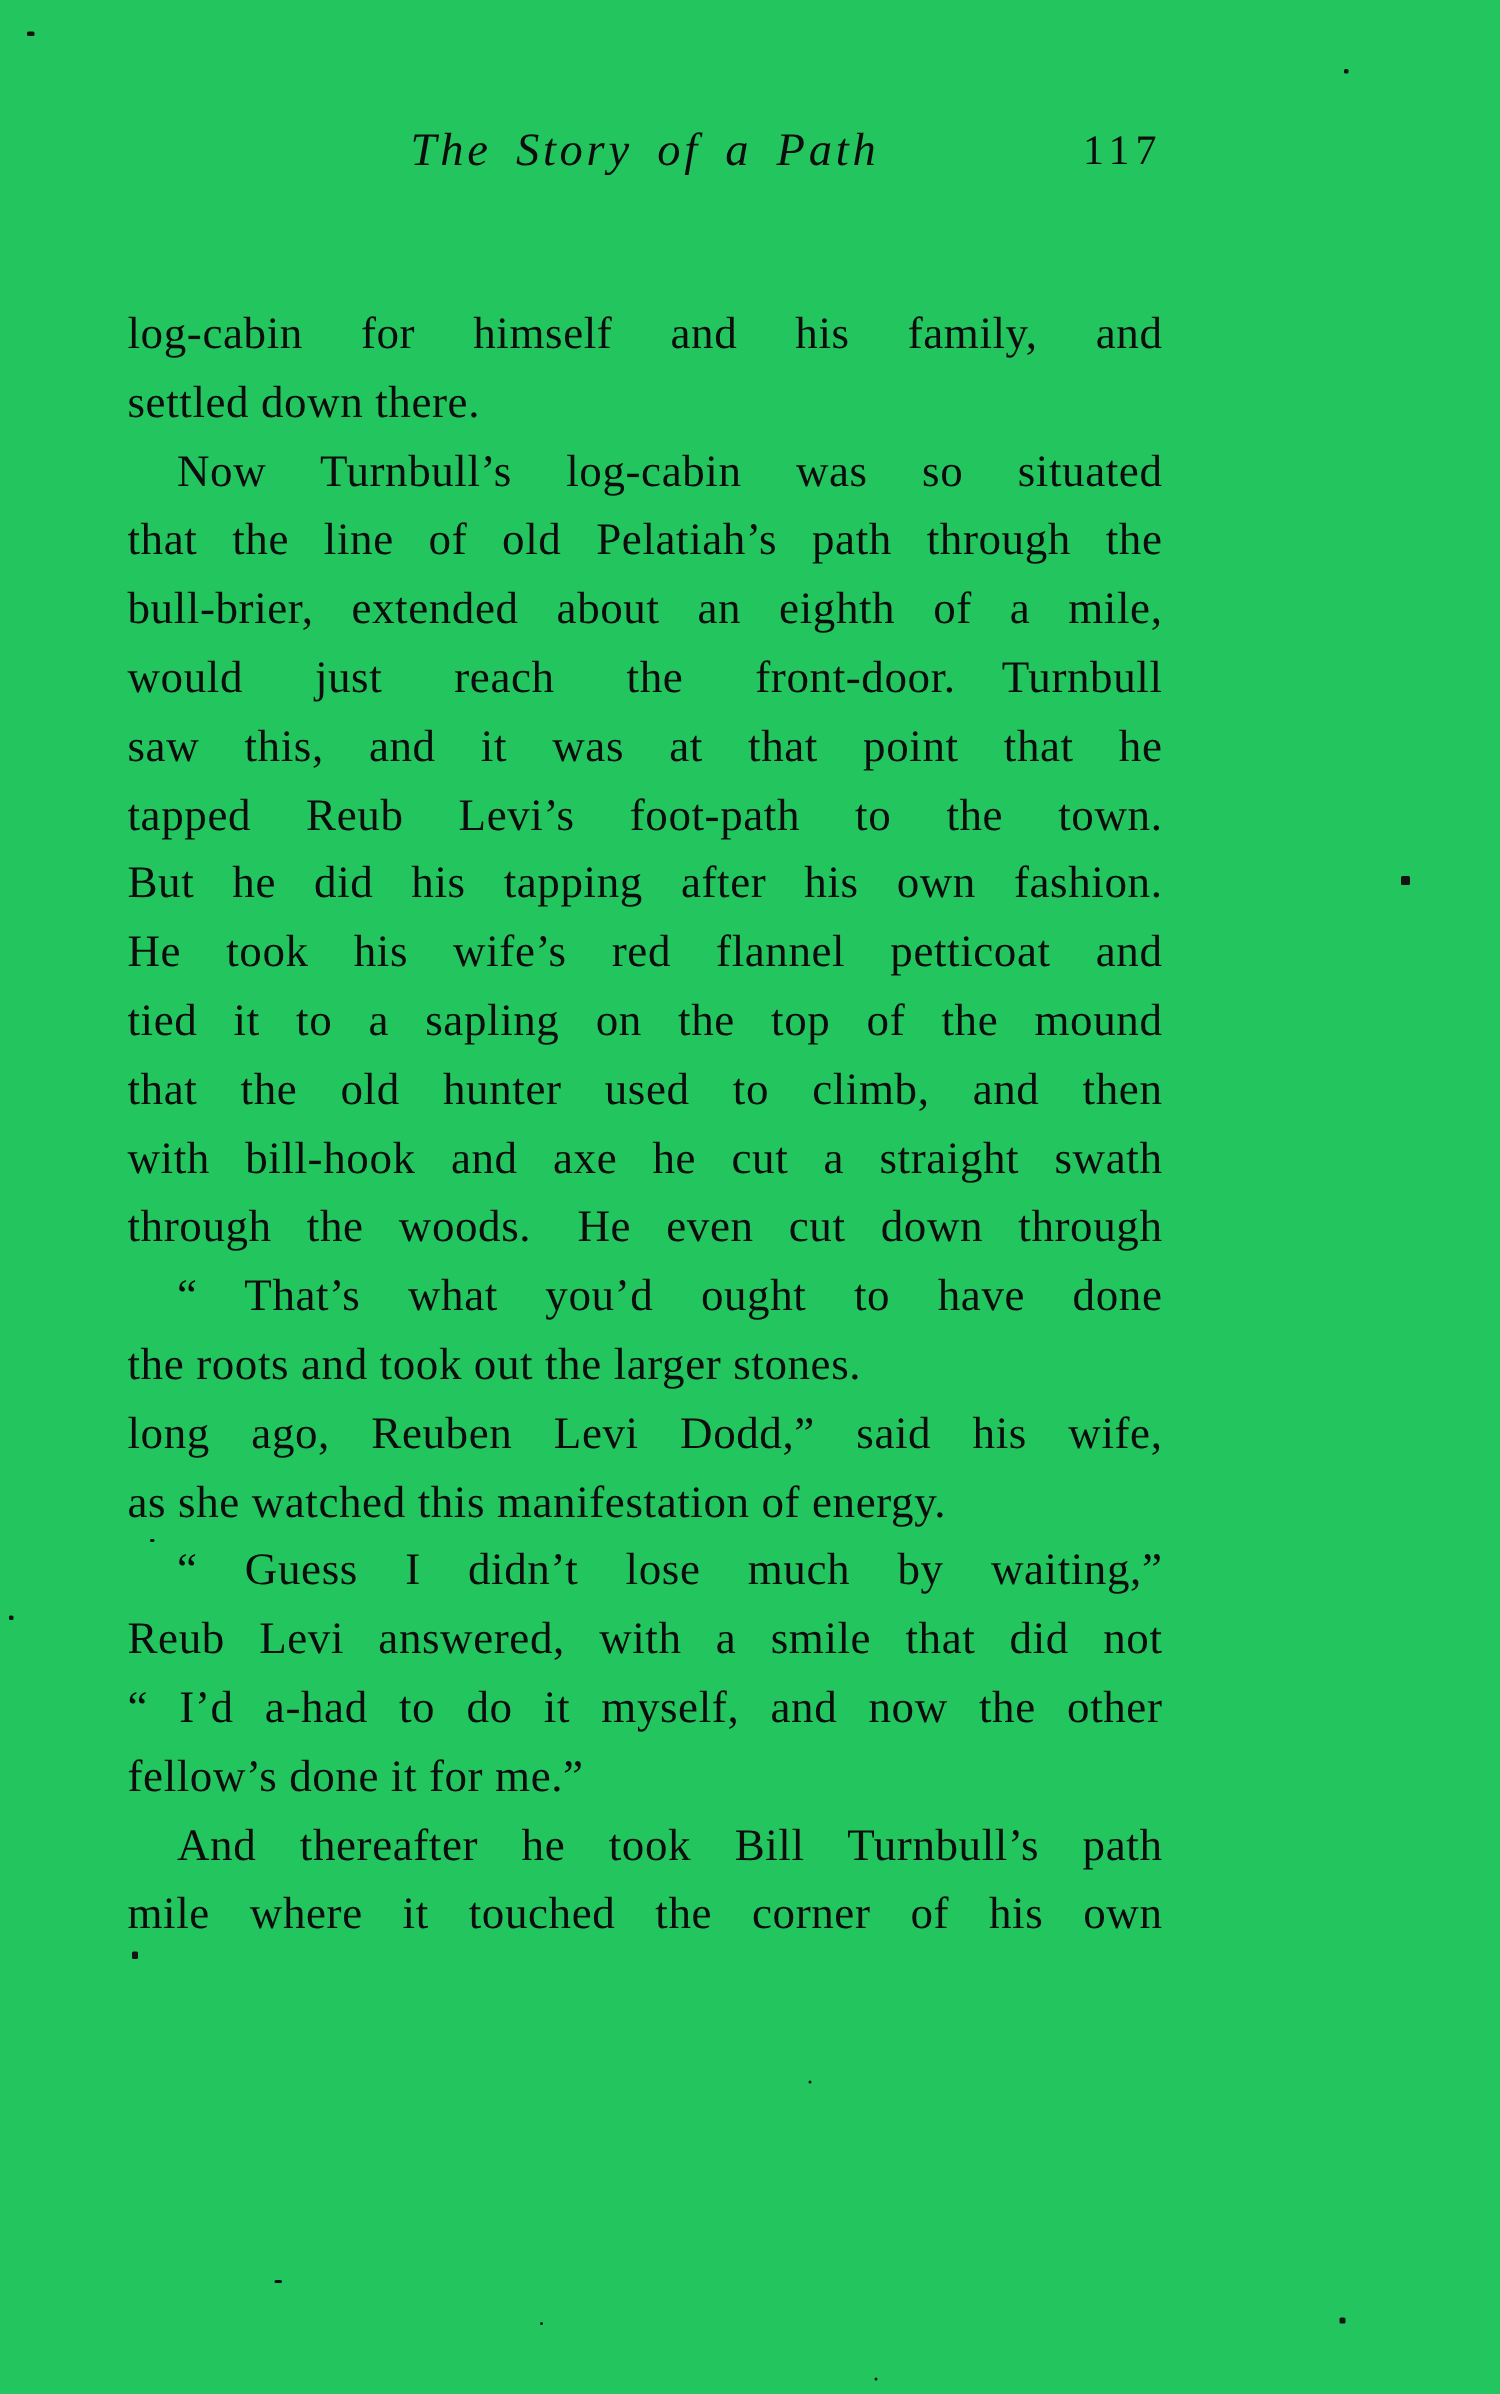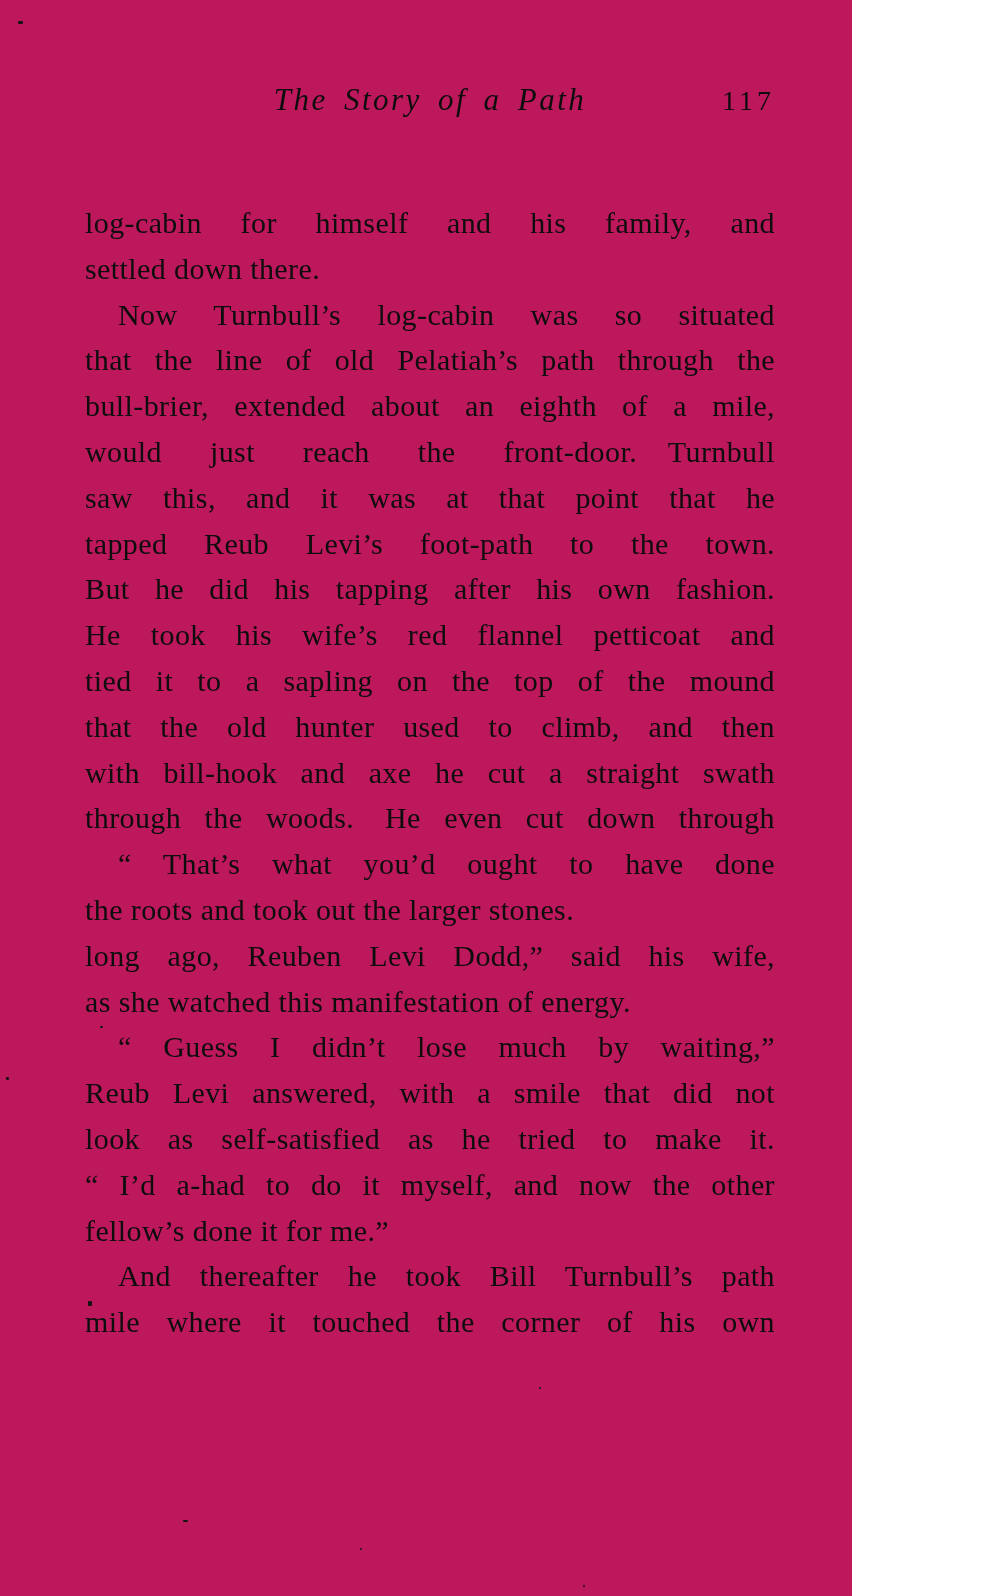--- a/index.html
+++ b/index.html
@@ -1,20 +1,20 @@
 <!DOCTYPE html>
 <html><head>
 <meta charset="utf-8">
 <style>
   html, body { margin: 0; padding: 0; background: #ffffff; }
   .page {
     position: relative;
-    width: 852px;
+    width: 1000px;
     height: 1596px;
-    background: #be185d;
+    background: #22c55e;
     overflow: hidden;
     font-family: "Liberation Serif", "DejaVu Serif", serif;
     color: #0d0d0d;
   }
   .running-header {
     position: absolute;
     left: 85px;
     top: 82px;
     width: 690px;
     height: 40px;
@@ -83,21 +83,20 @@
       <div class="line">tied it to a sapling on the top of the mound</div>
       <div class="line">that the old hunter used to climb, and then</div>
       <div class="line">with bill-hook and axe he cut a straight swath</div>
       <div class="line">through the woods.  He even cut down through</div>
       <div class="line indent">“ That’s what you’d ought to have done</div>
       <div class="line no-just">the roots and took out the larger stones.</div>
       <div class="line">long ago, Reuben Levi Dodd,” said his wife,</div>
       <div class="line no-just">as she watched this manifestation of energy.</div>
       <div class="line indent">“ Guess I didn’t lose much by waiting,”</div>
       <div class="line">Reub Levi answered, with a smile that did not</div>
-      <div class="line">look as self-satisfied as he tried to make it.</div>
       <div class="line">“ I’d a-had to do it myself, and now the other</div>
       <div class="line no-just">fellow’s done it for me.”</div>
       <div class="line indent">And thereafter he took Bill Turnbull’s path</div>
       <div class="line">mile where it touched the corner of his own</div>
     </div>
 
   <div id="specks">
       <div class="speck" style="left: 18px; top: 21px; width: 5px; height: 3px;"></div>
       <div class="speck" style="left: 896px; top: 46px; width: 3px; height: 3px;"></div>
       <div class="speck" style="left: 934px; top: 584px; width: 6px; height: 6px;"></div>

